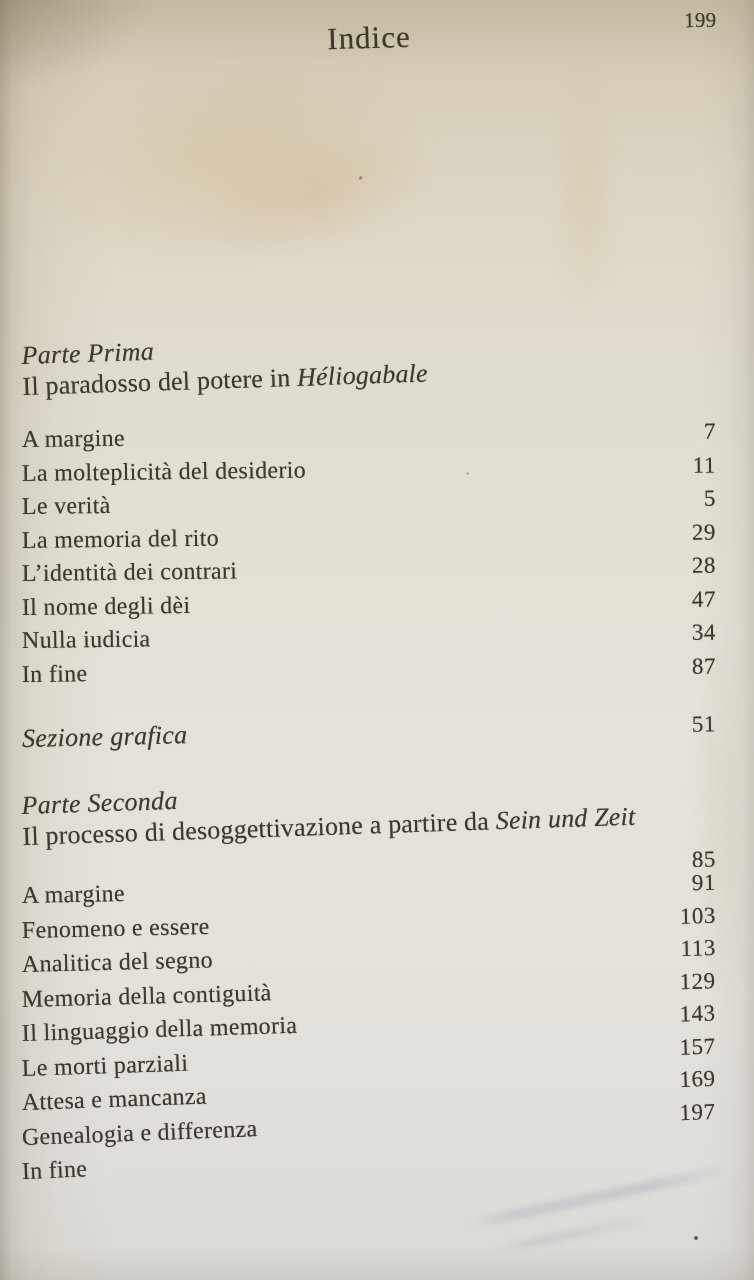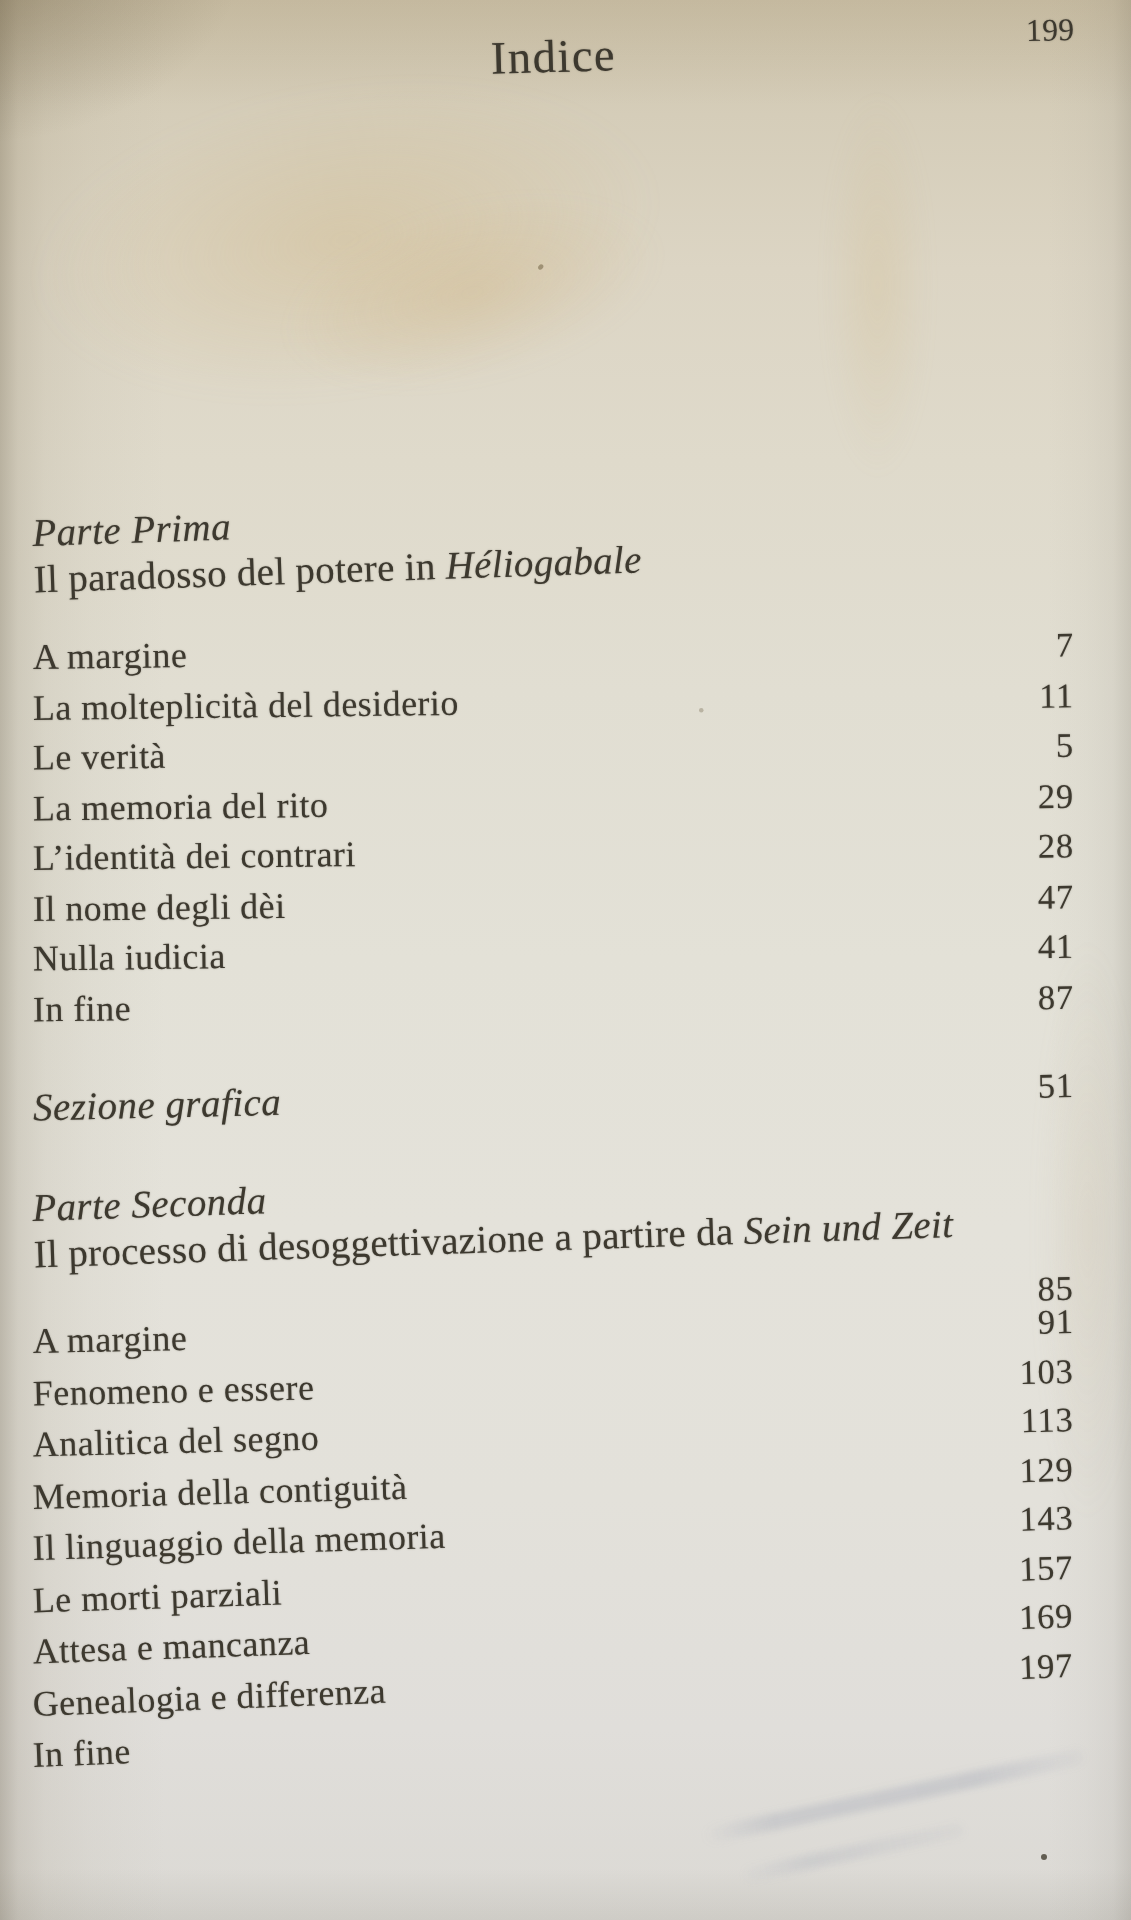--- a/index.html
+++ b/index.html
@@ -151,21 +151,21 @@
       <div class="row">
           <span class="label">L’identità dei contrari</span>
           <span class="num">28</span>
         </div>
       <div class="row">
           <span class="label">Il nome degli dèi</span>
           <span class="num">47</span>
         </div>
       <div class="row">
           <span class="label">Nulla iudicia</span>
-          <span class="num">41</span>
+          <span class="num">34</span>
         </div>
       <div class="row">
           <span class="label">In fine</span>
           <span class="num">87</span>
         </div>
     </div>
 
     <div class="sec row sezione-row">
       <span class="label italic">Sezione grafica</span>
       <span class="num">51</span>

